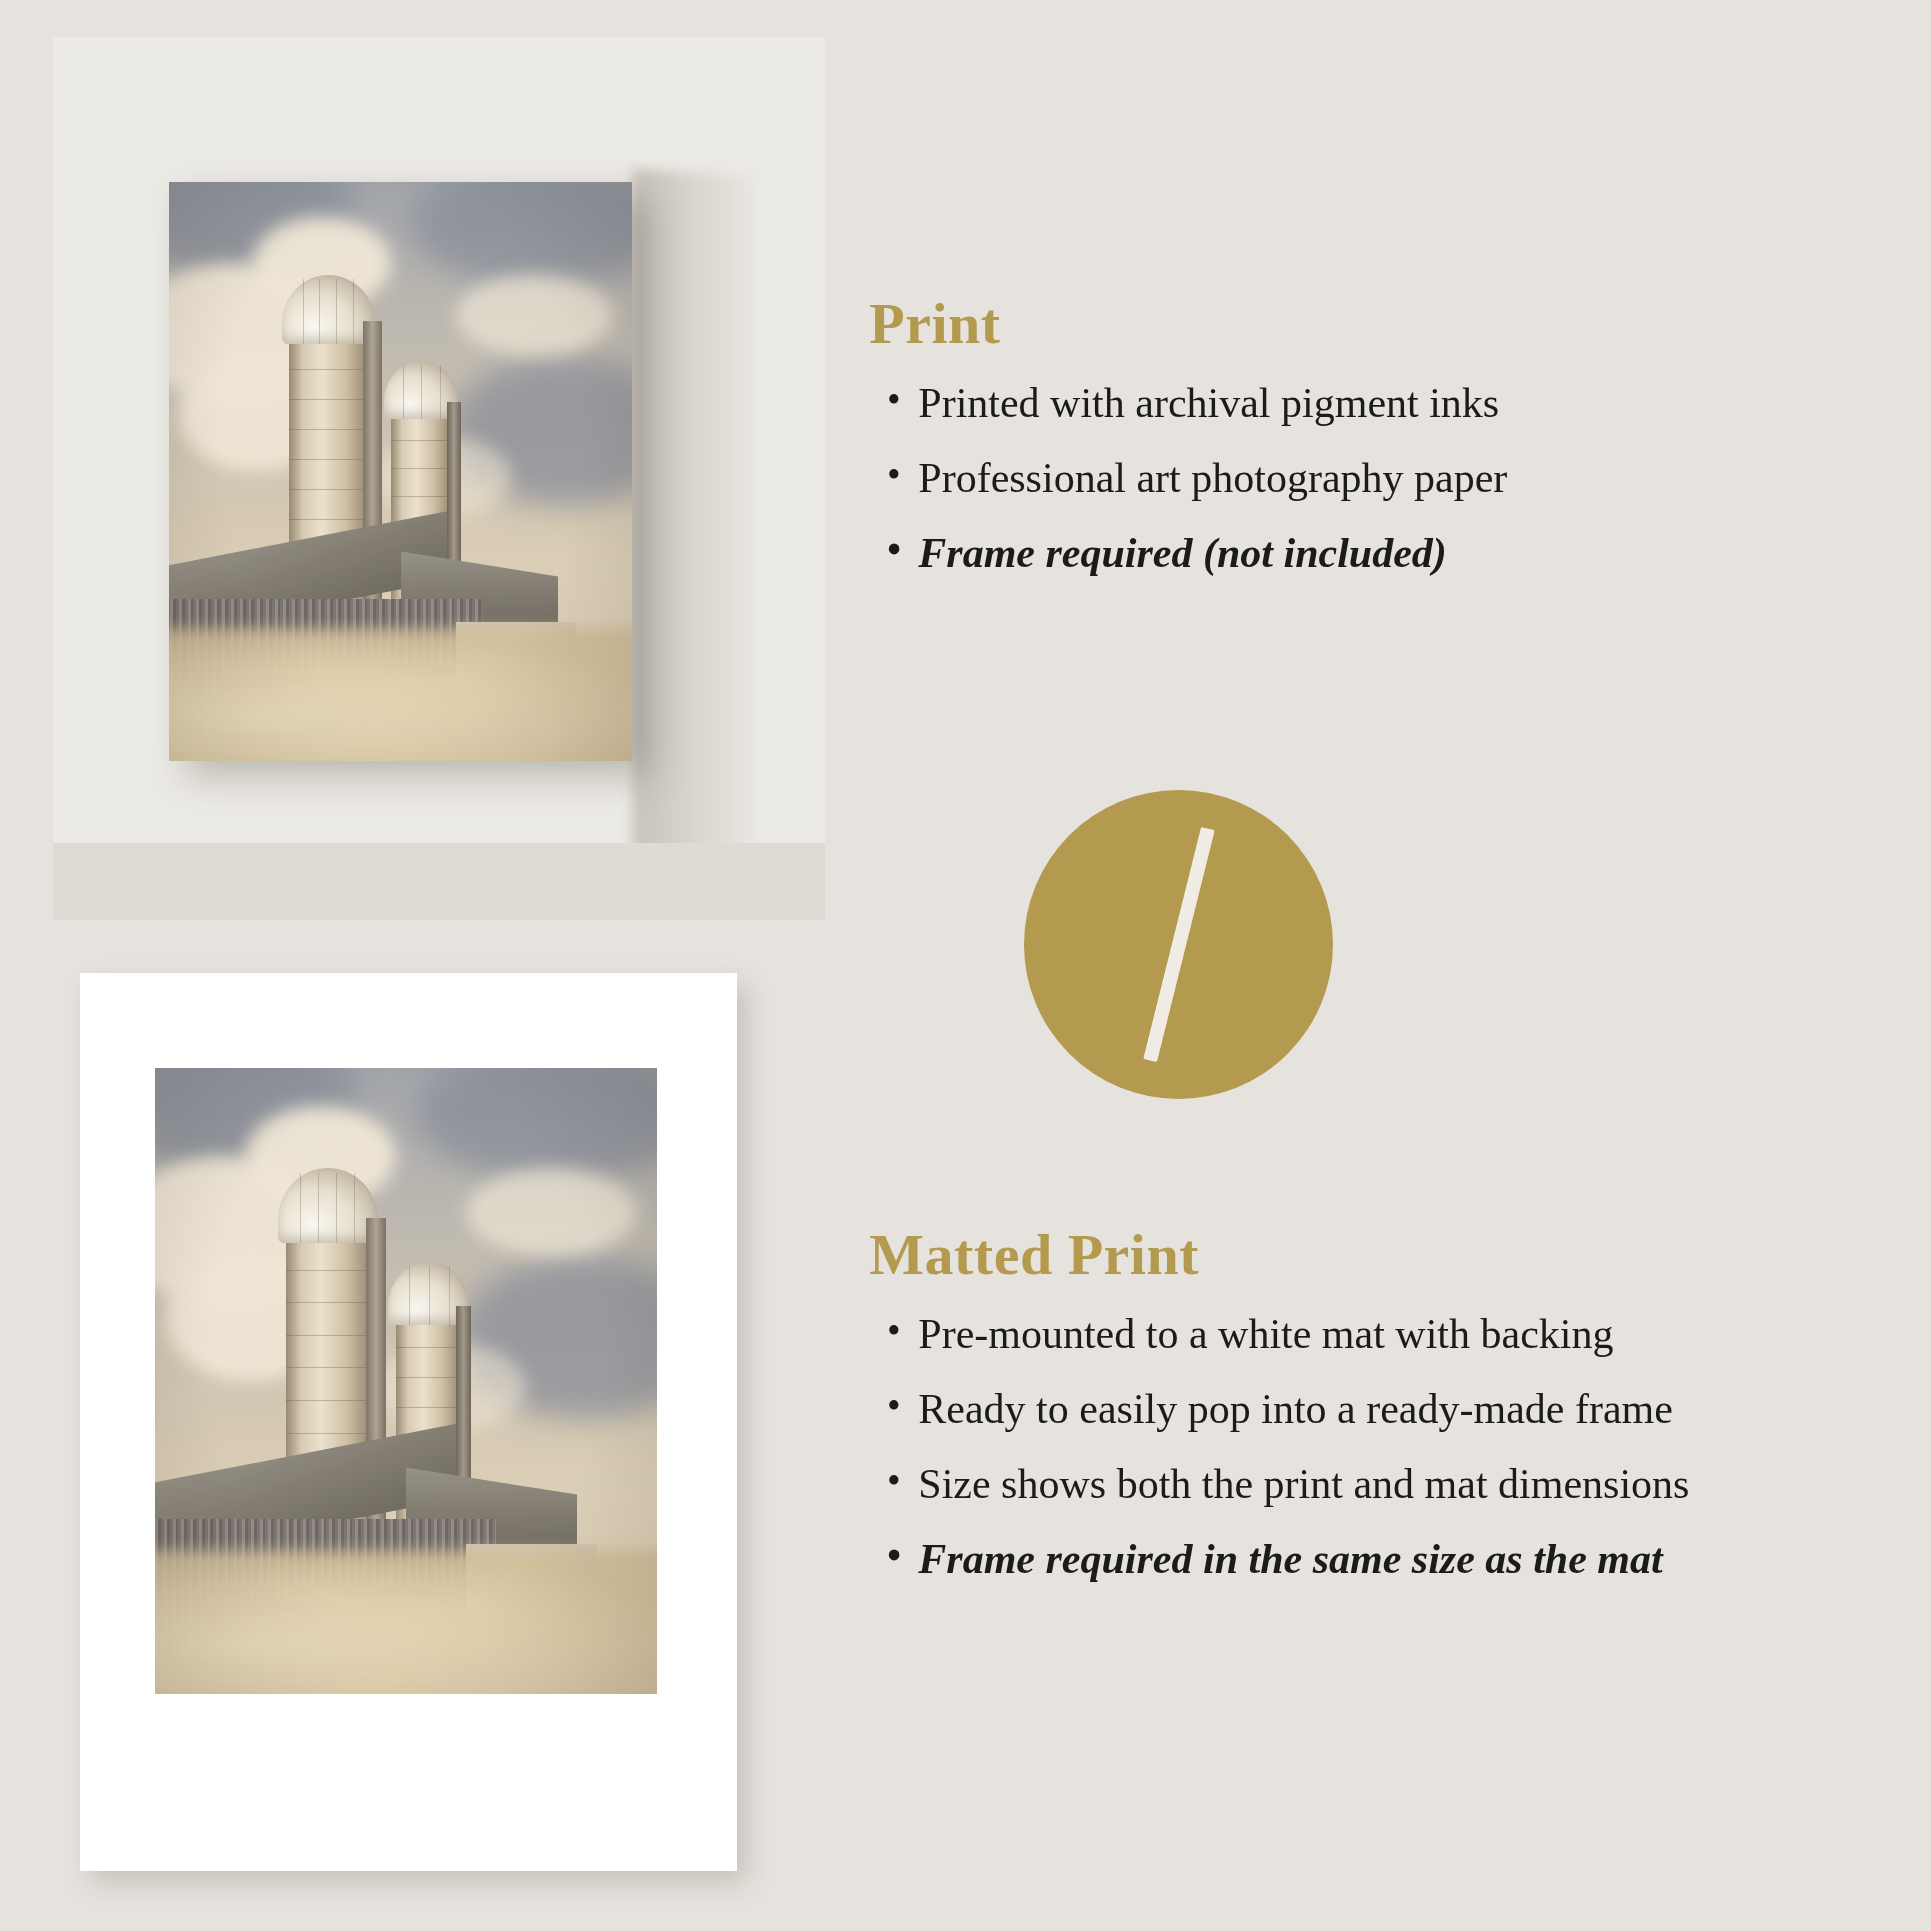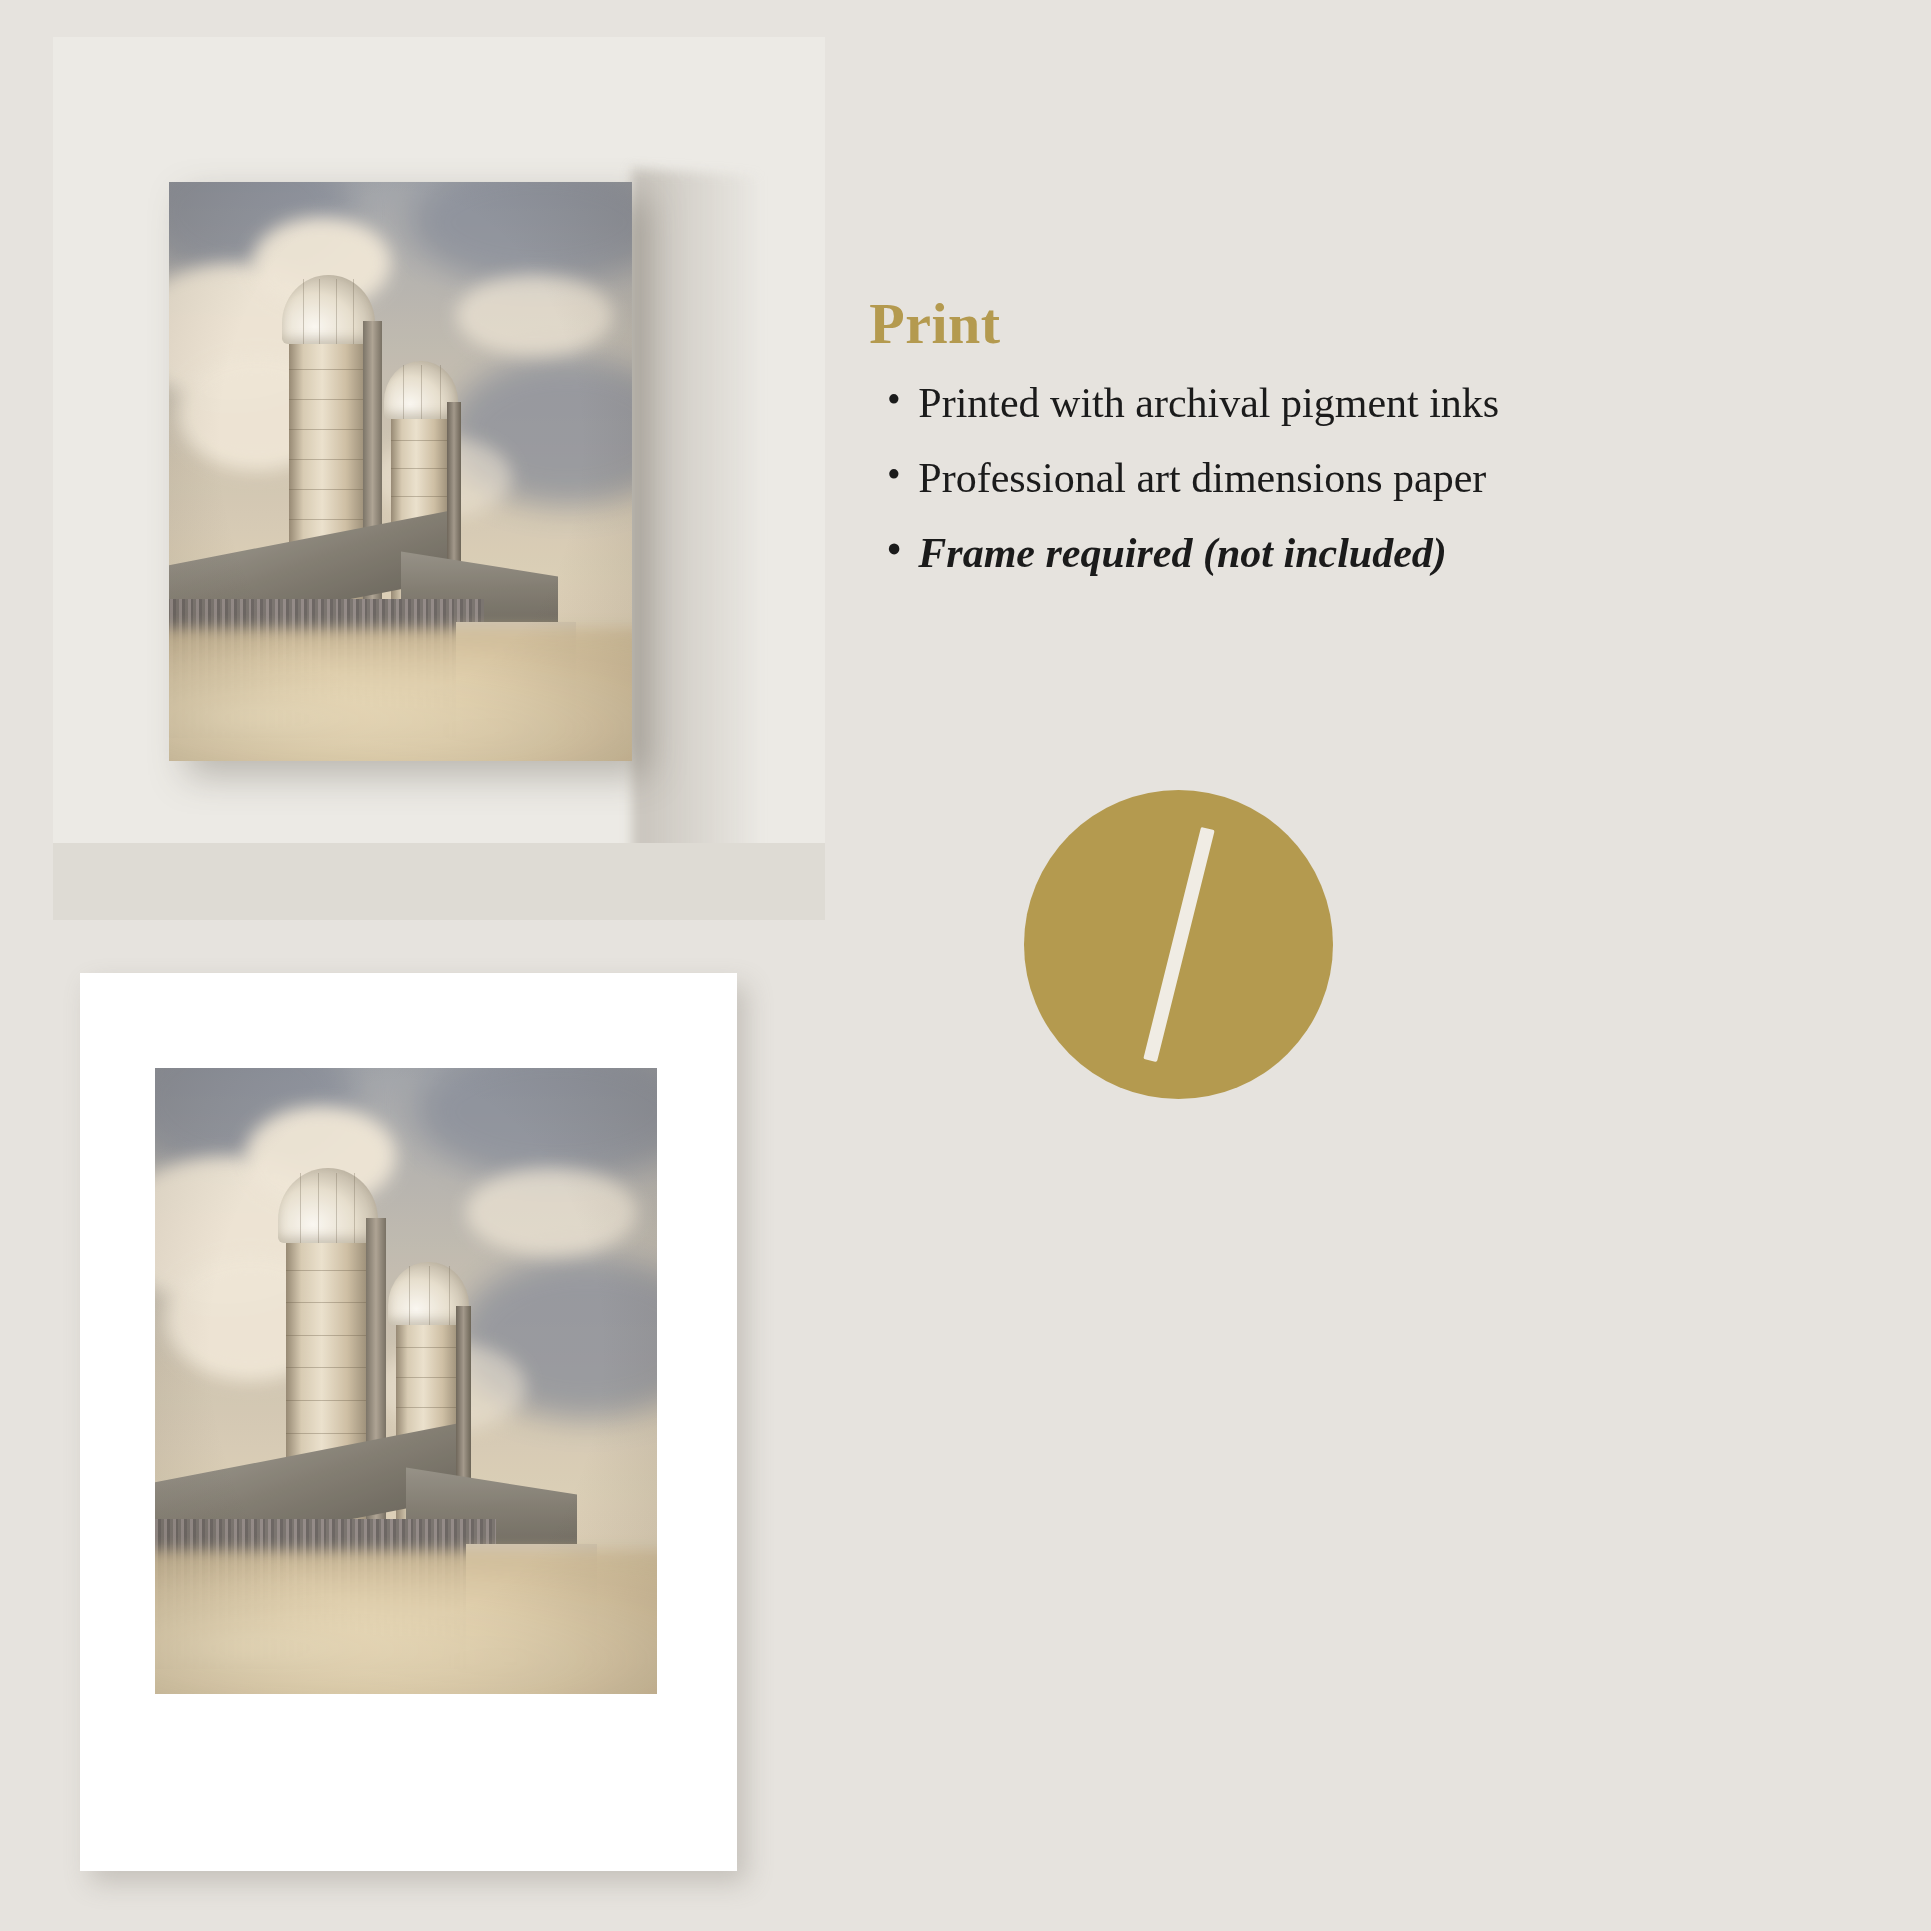--- a/index.html
+++ b/index.html
@@ -384,25 +384,34 @@
       </div>
     </div>
   </div>
 
   <div class="right-col">
 
     <div class="section section-print">
       <h2 class="section-title">Print</h2>
       <ul class="bullets">
         <li>Printed with archival pigment inks</li>
-        <li>Professional art dimensions paper</li>
+        <li>Professional art photography paper</li>
         <li class="strong">Frame required (not included)</li>
       </ul>
     </div>
 
     <div class="divider-badge">
       <div class="slash"></div>
     </div>
 
+    <div class="section section-matted">
+      <h2 class="section-title">Matted Print</h2>
+      <ul class="bullets">
+        <li>Pre-mounted to a white mat with backing</li>
+        <li>Ready to easily pop into a ready-made frame</li>
+        <li>Size shows both the print and mat dimensions</li>
+        <li class="strong">Frame required in the same size as the mat</li>
+      </ul>
+    </div>
 
   </div>
 </div>
 
 
 </body></html>

